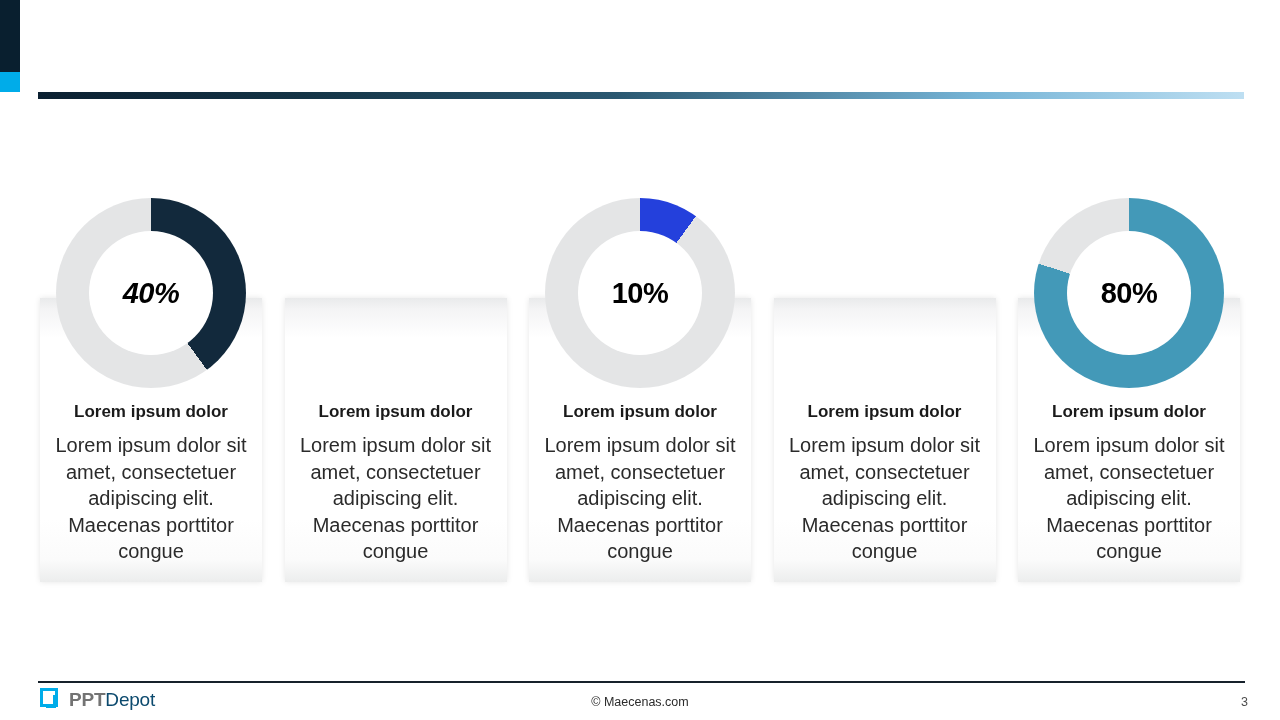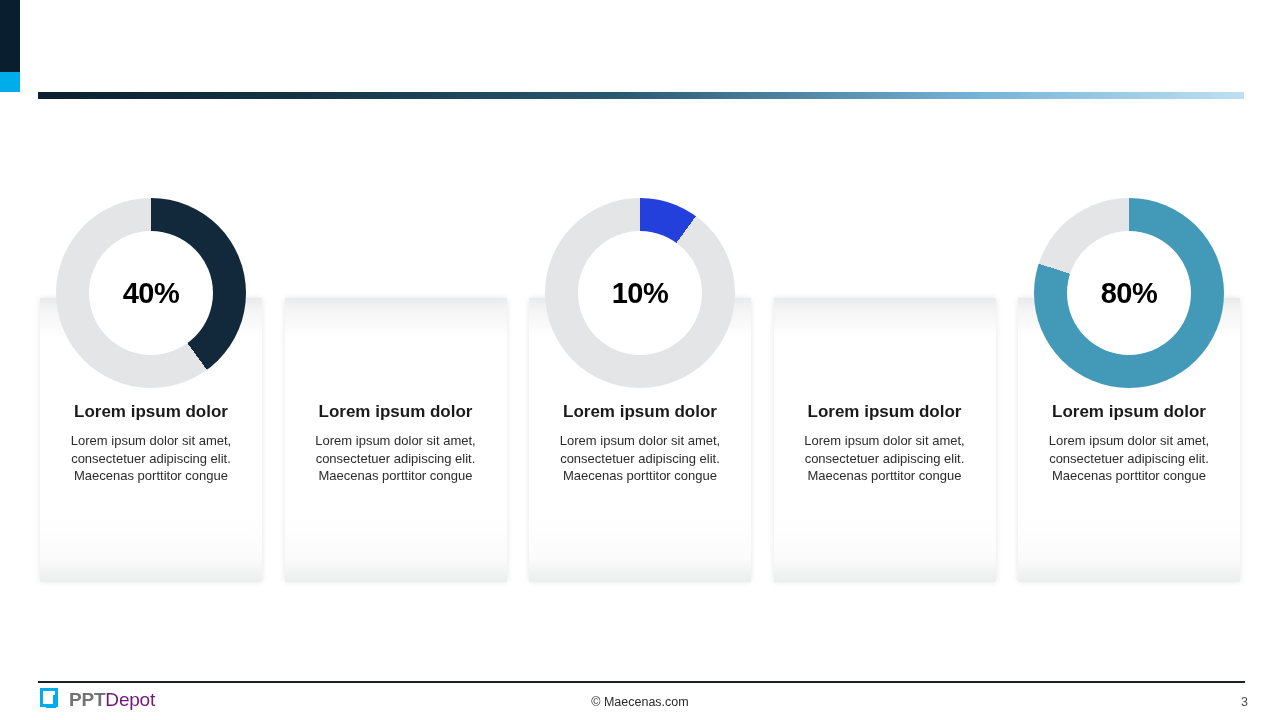--- a/index.html
+++ b/index.html
@@ -73,21 +73,21 @@
     box-sizing: border-box;
   }
   .card-title {
     font-size: 17px;
     font-weight: bold;
     color: #1a1a1a;
     margin: 0 0 10px 0;
     line-height: 1.2;
   }
   .card-body {
-    font-size: 13px;
+    font-size: 20px;
     color: #2b2b2b;
     line-height: 1.32;
     margin: 0;
   }
 
   
   .donut-layer {
     position: absolute;
     left: 40px;
     top: 198px;
@@ -190,21 +190,21 @@
     font-size: 19px;
     line-height: 1;
     letter-spacing: -0.2px;
   }
   .logo-ppt {
     font-weight: bold;
     color: #737373;
   }
   .logo-depot {
     font-weight: normal;
-    color: #701a75;
+    color: #0c4a6e;
   }
   .footer-copy {
     position: absolute;
     left: 0;
     top: 695px;
     width: 1280px;
     text-align: center;
     font-size: 12.5px;
     color: #2b2b2b;
   }
@@ -252,21 +252,21 @@
     <div class="card">
       <div class="card-inner">
         <div class="card-title">Lorem ipsum dolor</div>
         <div class="card-body">Lorem ipsum dolor sit amet, consectetuer adipiscing elit. Maecenas porttitor congue</div>
       </div>
     </div>
   </div>
 
 <div class="donut-layer" id="donut-layer">
     <div class="donut-slot">
-      <div class="donut" style="background: conic-gradient(rgb(18, 41, 60) 0deg, rgb(18, 41, 60) 144deg, rgb(228, 229, 230) 144deg, rgb(228, 229, 230) 360deg);">
+      <div class="donut" style="background: conic-gradient(rgb(18, 41, 60) 0deg, rgb(18, 41, 60) 144deg, rgb(228, 229, 230) 144deg, rgb(228, 229, 230) 360deg); font-style: italic;">
         <div class="donut-hole">
           <span class="donut-value">40%</span>
         </div>
       </div>
     </div>
     <div class="donut-slot">
       <div class="donut" style="background: conic-gradient(rgb(36, 64, 220) 0deg, rgb(36, 64, 220) 36deg, rgb(228, 229, 230) 36deg, rgb(228, 229, 230) 360deg); text-decoration: underline;">
         <div class="donut-hole">
           <span class="donut-value">10%</span>
         </div>

